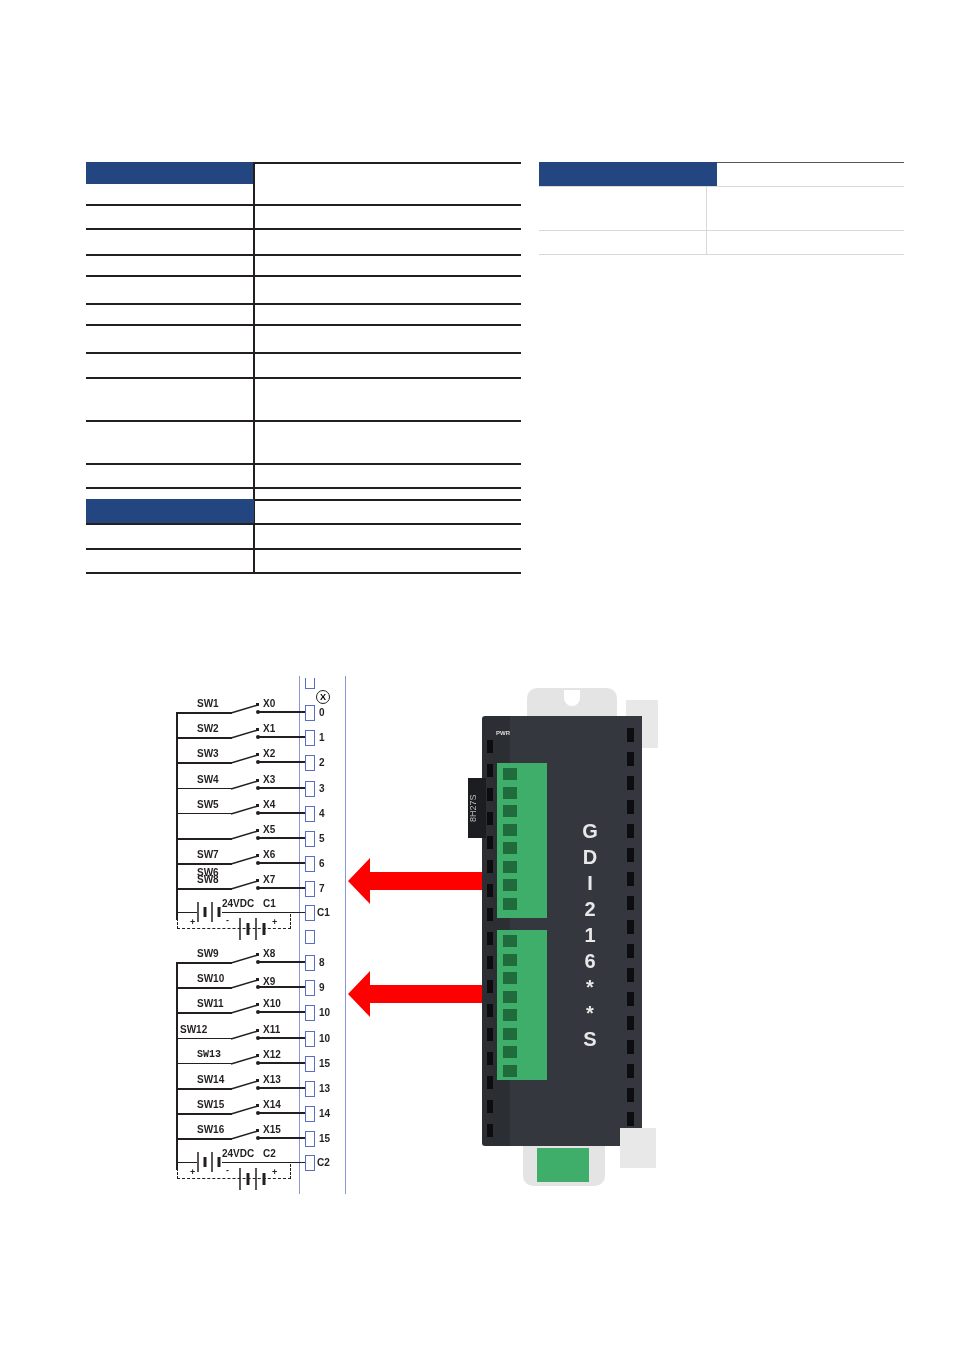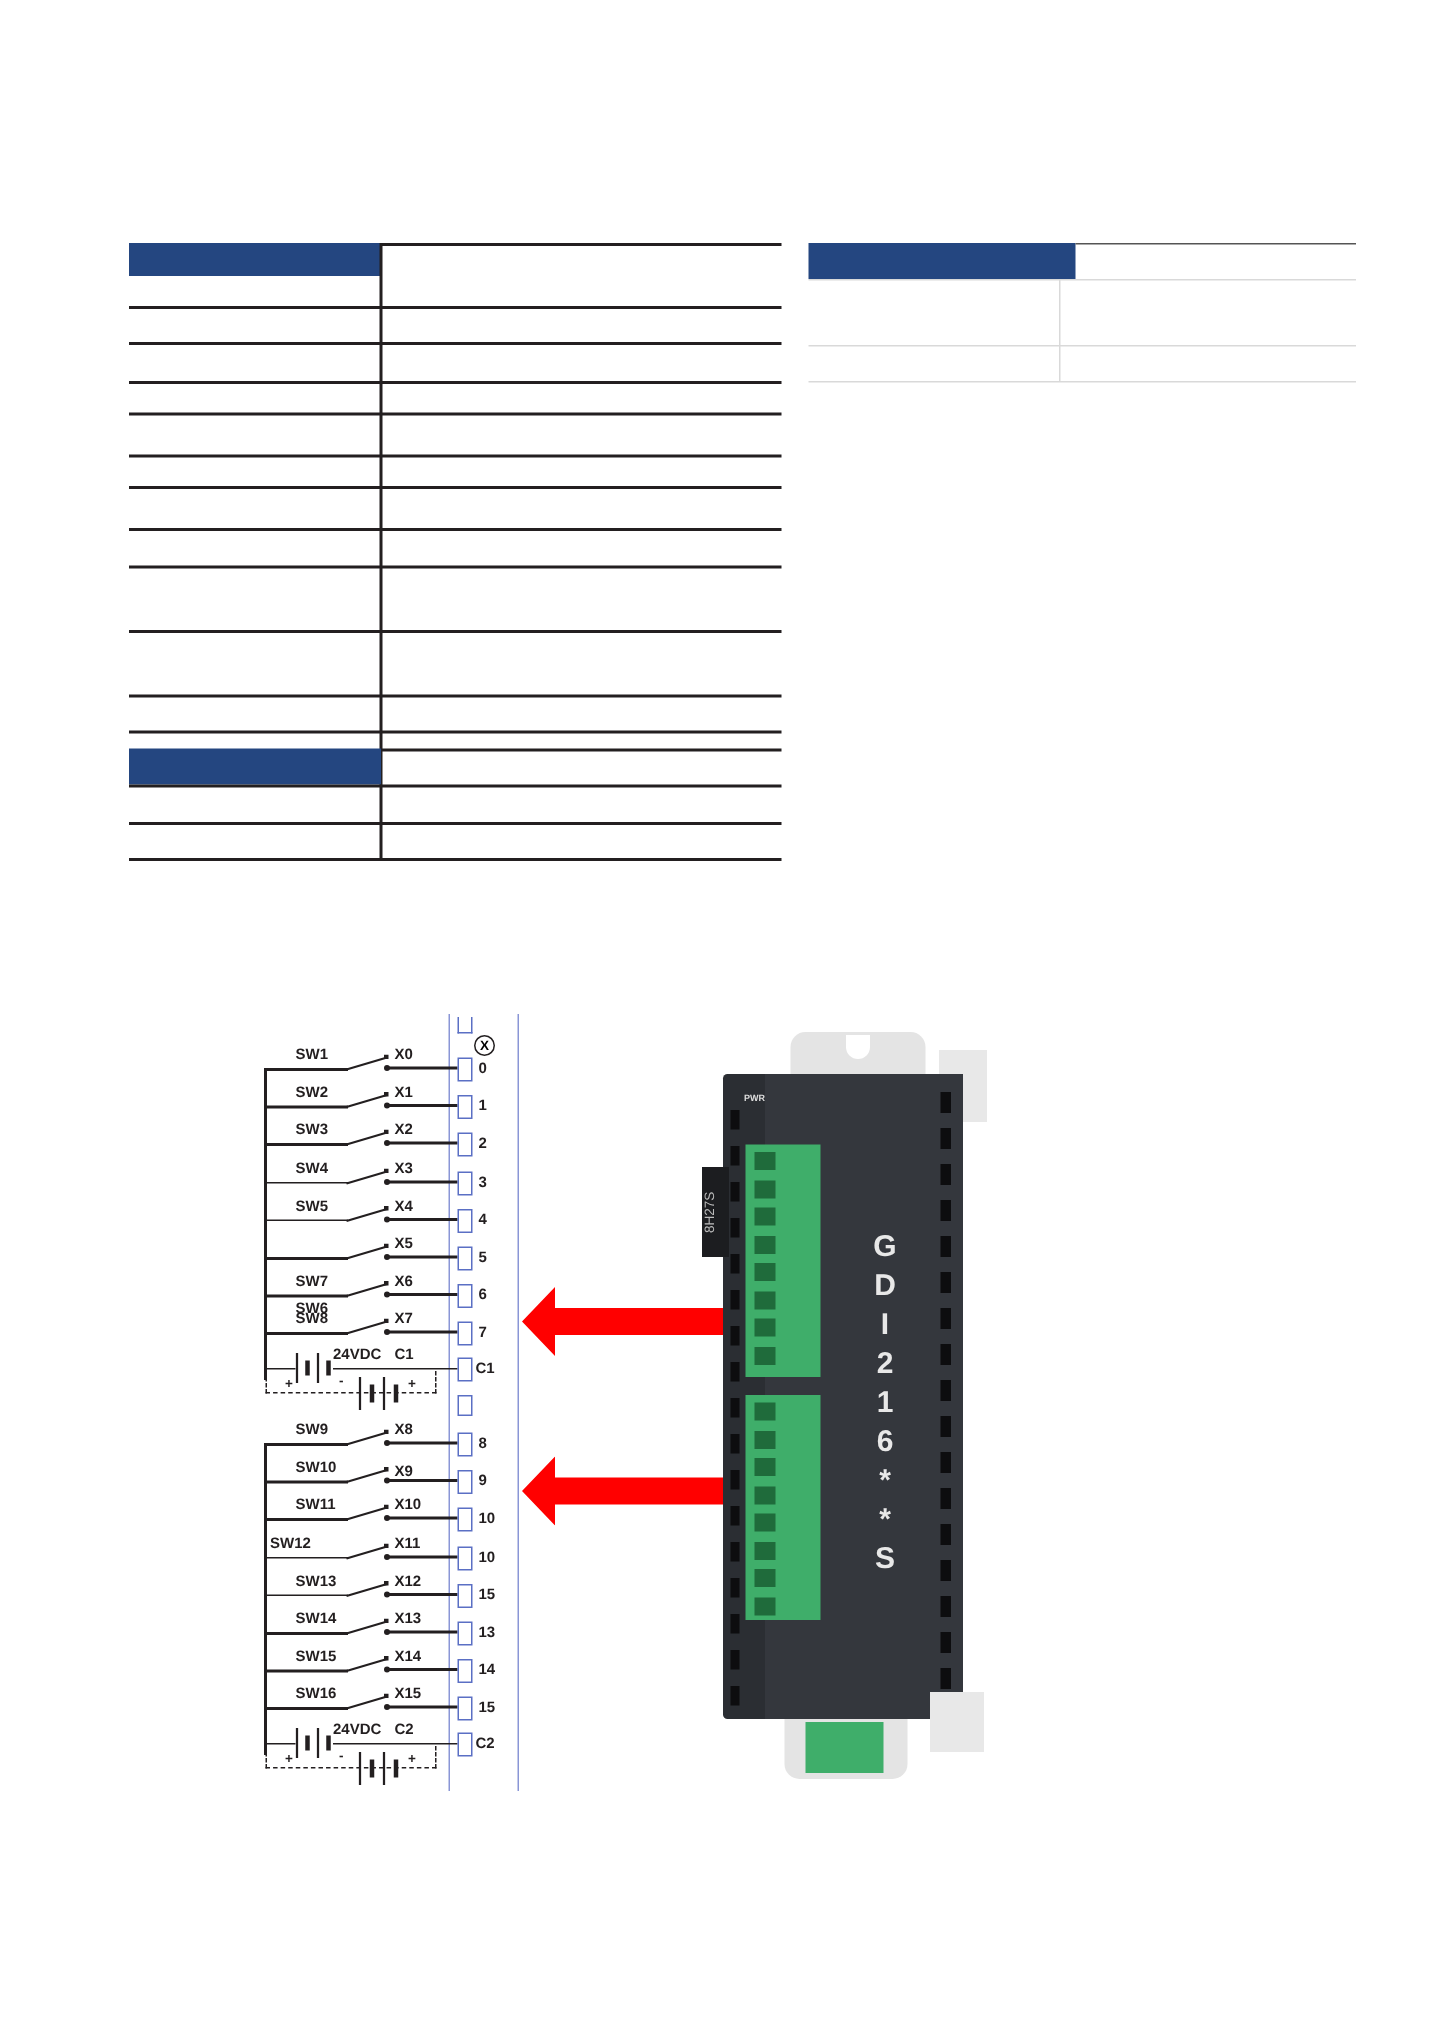--- a/index.html
+++ b/index.html
@@ -214,21 +214,21 @@
       <div class="wire" style="left:177px;top:1037.6px;width:55px;height:1.5px;"></div>
       <svg class="abs" style="left:230px;top:1028.6px;" width="30" height="12">
         <line x1="1" y1="10" x2="28" y2="2" stroke="#231f20" stroke-width="1.5"></line>
         <rect x="26" y="0" width="3" height="3" fill="#231f20"></rect>
       </svg>
       <div class="lbl" style="left:263px;top:1023.5999999999999px;">X11</div>
       <div class="abs" style="left:256px;top:1035.6px;width:4px;height:4px;border-radius:50%;background:#231f20;"></div>
       <div class="wire" style="left:258px;top:1036.6px;width:48px;height:2px;"></div>
       <div class="term" style="left:305px;top:1030.6px;"></div>
       <div class="num" style="left:319px;top:1032.6px;">10</div>
-      <div class="lbl" style="left:197px;top:1048.8px;">SW13</div>
+      <div class="lbl" style="left:197px;top:1048.8px;font-family:Liberation Mono, monospace;">SW13</div>
       <div class="wire" style="left:177px;top:1062.8px;width:55px;height:1.5px;"></div>
       <svg class="abs" style="left:230px;top:1053.8px;" width="30" height="12">
         <line x1="1" y1="10" x2="28" y2="2" stroke="#231f20" stroke-width="1.5"></line>
         <rect x="26" y="0" width="3" height="3" fill="#231f20"></rect>
       </svg>
       <div class="lbl" style="left:263px;top:1048.8px;">X12</div>
       <div class="abs" style="left:256px;top:1060.8px;width:4px;height:4px;border-radius:50%;background:#231f20;"></div>
       <div class="wire" style="left:258px;top:1061.8px;width:48px;height:2px;"></div>
       <div class="term" style="left:305px;top:1055.8px;"></div>
       <div class="num" style="left:319px;top:1057.8px;">15</div>

